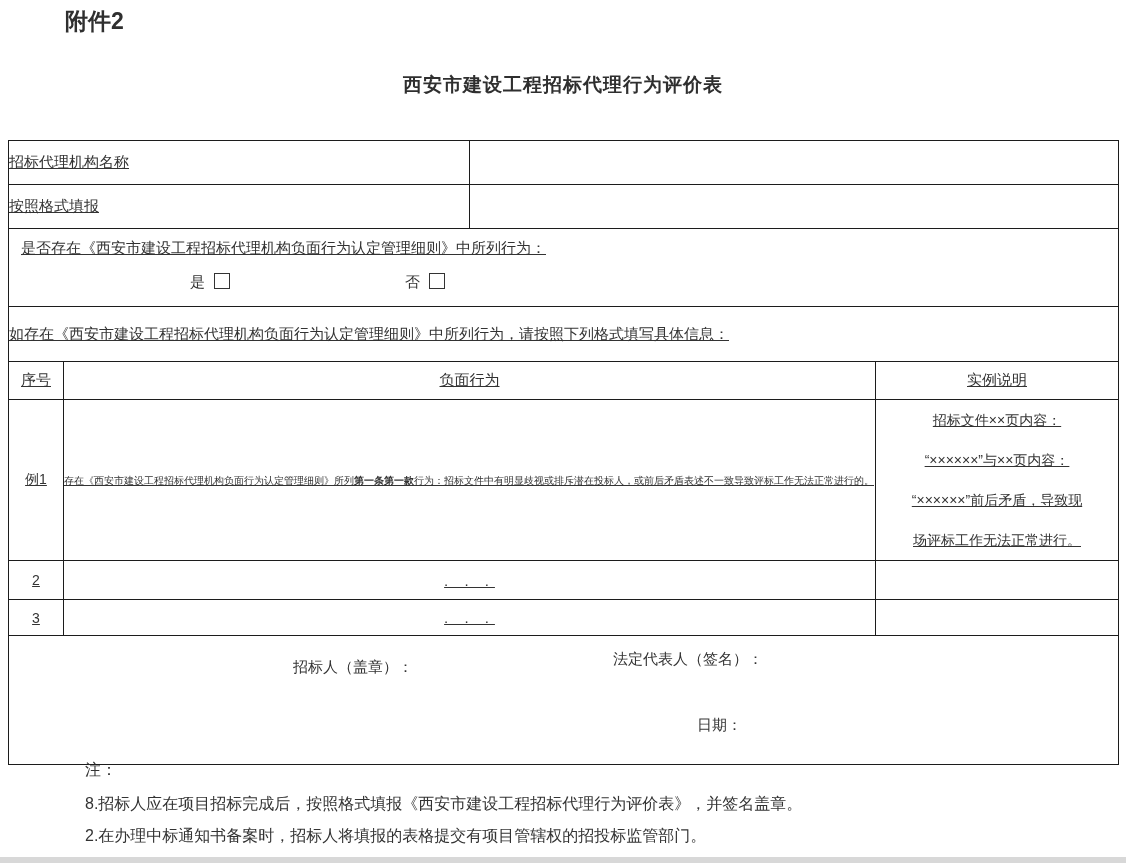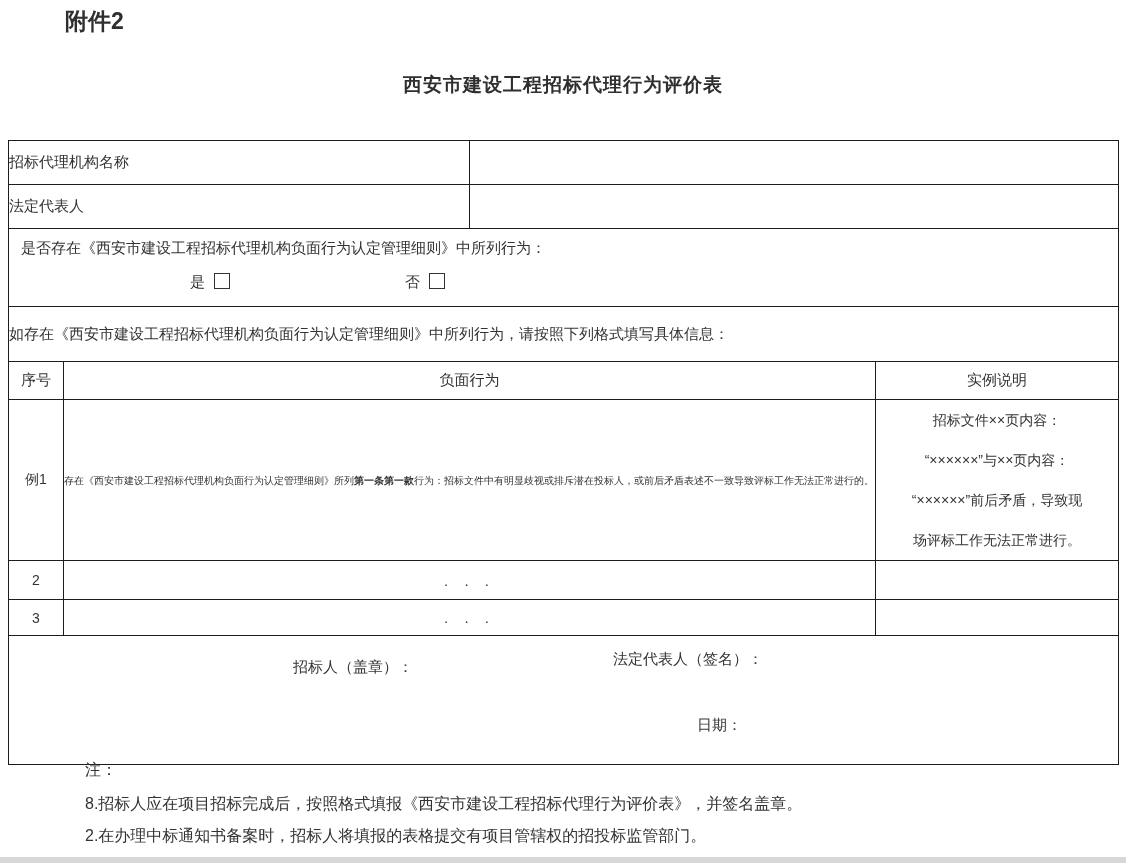--- a/index.html
+++ b/index.html
@@ -37,20 +37,21 @@
   }
   table.form-table {
     position: absolute;
     left: 8px;
     top: 140px;
     width: 1110px;
     border-collapse: collapse;
     table-layout: fixed;
     font-size: 15px;
     color: #333333;
+    text-decoration: underline;
   }
   table.form-table td {
     border: 1px solid #1c1c1c;
     padding: 0;
     vertical-align: middle;
     overflow: hidden;
   }
   .cell-label {
     padding-left: 12px;
   }
@@ -132,21 +133,21 @@
       <col style="width:243px">
     </colgroup>
 
     <tbody>
         <tr class="row-name">
       <td colspan="2" class="cell-label">招标代理机构名称</td>
       <td colspan="2"></td>
     </tr>
 
     <tr class="row-name">
-      <td colspan="2" class="cell-label">法定代表人</td>
+      <td colspan="2" class="cell-label">按照格式填报</td>
       <td colspan="2"></td>
     </tr>
 
     <tr class="row-question">
       <td colspan="4">
         <div class="question-wrap">
           <div class="question-text">是否存在《西安市建设工程招标代理机构负面行为认定管理细则》中所列行为：</div>
           <div class="choice-line">
             <span class="choice-yes">
               <span>是</span><span class="checkbox"></span>

